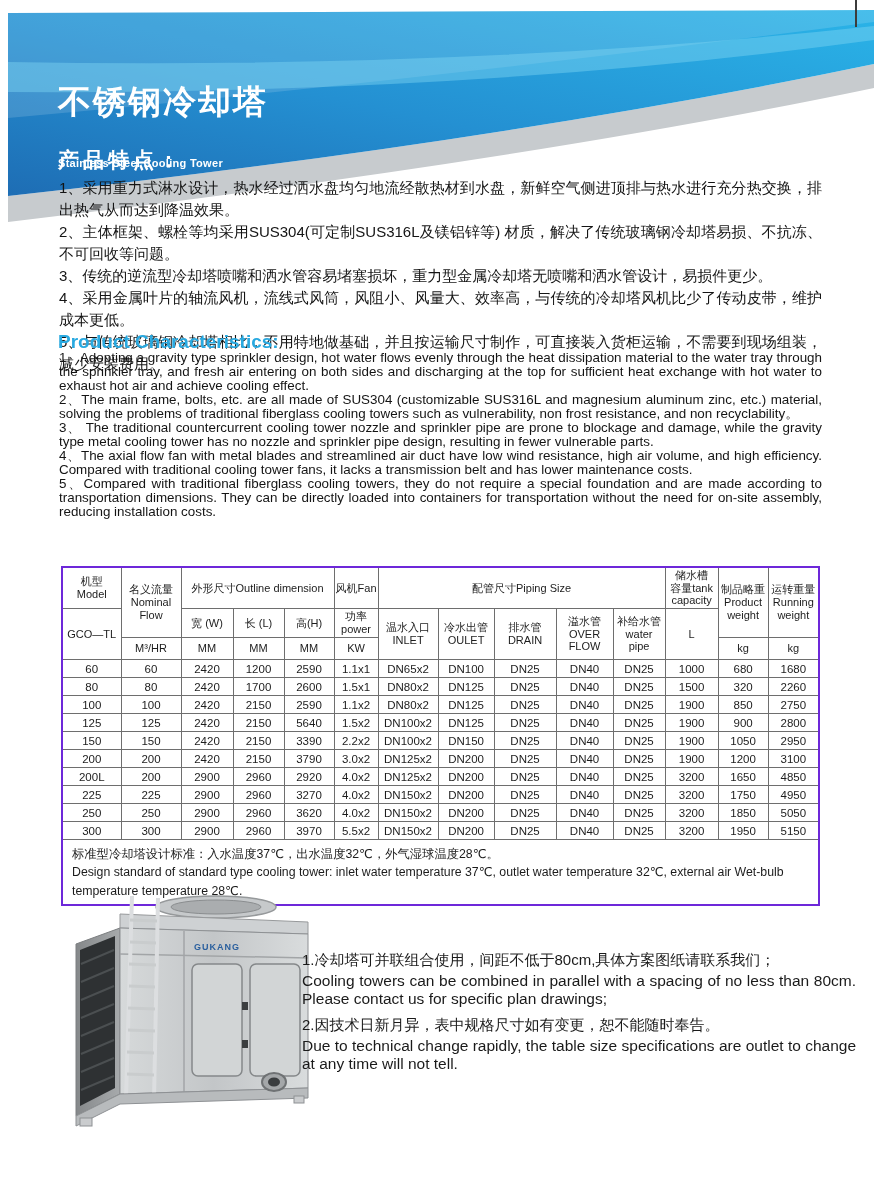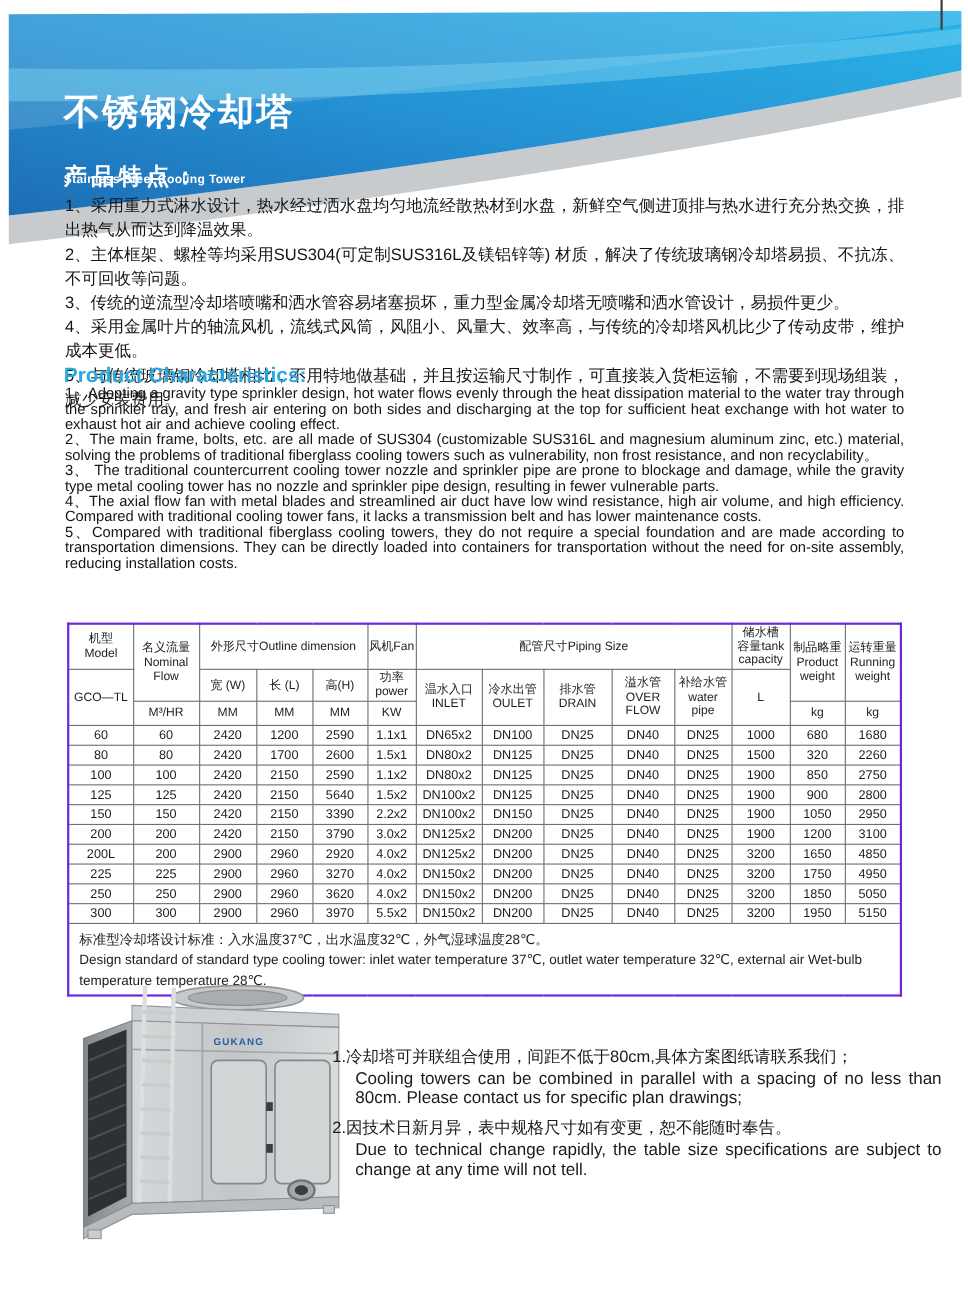--- a/index.html
+++ b/index.html
@@ -24,21 +24,21 @@
   .spec-table th,.spec-table td{border:1px solid #6e6e6e;text-align:center;vertical-align:middle;padding:0;}
   .spec-table thead th{font-size:11px;font-weight:normal;line-height:1.18;white-space:pre-line;color:#1c1c1c;}
   .hr1 th{height:40px;} .hr2 th{height:28px;} .hr3 th{height:21px;}
   .spec-table tbody td{font-size:11.5px;height:17px;color:#1c1c1c;}
   .spec-table tfoot td{text-align:left;padding:5px 9px 4px;font-size:12.3px;line-height:1.5;color:#1c1c1c;}
   .spec-table tfoot p{margin:0;}
   
   .photo{position:absolute;left:66px;top:890px;width:256px;height:238px;}
   .notes{position:absolute;left:302px;top:951px;width:554px;}
   .notes .zh{margin:0 0 2px;font-size:15px;color:#1a1a1a;}
-  .notes .en{margin:0 0 9px;font-size:15.5px;line-height:17.5px;text-align:justify;color:#1a1a1a;padding-left:21px;}
+  .notes .en{margin:0 0 9px;font-size:15.5px;line-height:17.5px;text-align:justify;color:#1a1a1a;}
 </style>
 </head>
 <body>
 
 <div class="page">
 
   <svg class="banner" viewBox="0 0 880 240" preserveAspectRatio="none">
     <defs>
       <linearGradient id="gradBlue" x1="0" y1="1" x2="1" y2="0">
         <stop offset="0" stop-color="#1e6db4"></stop>
@@ -377,16 +377,16 @@
     <rect x="228" y="206" width="10" height="7" fill="#caccce" stroke="#8e9194"></rect>
 
     <ellipse cx="208" cy="192" rx="12" ry="9" fill="#a4a7a9" stroke="#6f7274" stroke-width="2"></ellipse>
     <ellipse cx="208" cy="192" rx="6" ry="4.5" fill="#3a3d3f"></ellipse>
   </svg>
 
   <div class="notes">
     <p class="zh">1.冷却塔可并联组合使用，间距不低于80cm,具体方案图纸请联系我们；</p>
     <p class="en">Cooling towers can be combined in parallel with a spacing of no less than 80cm. Please contact us for specific plan drawings;</p>
     <p class="zh">2.因技术日新月异，表中规格尺寸如有变更，恕不能随时奉告。</p>
-    <p class="en">Due to technical change rapidly, the table size specifications are subject to change at any time will not tell.</p>
+    <p class="en">Due to technical change rapidly, the table size specifications are outlet to change at any time will not tell.</p>
   </div>
 
 </div>
 
 </body></html>

